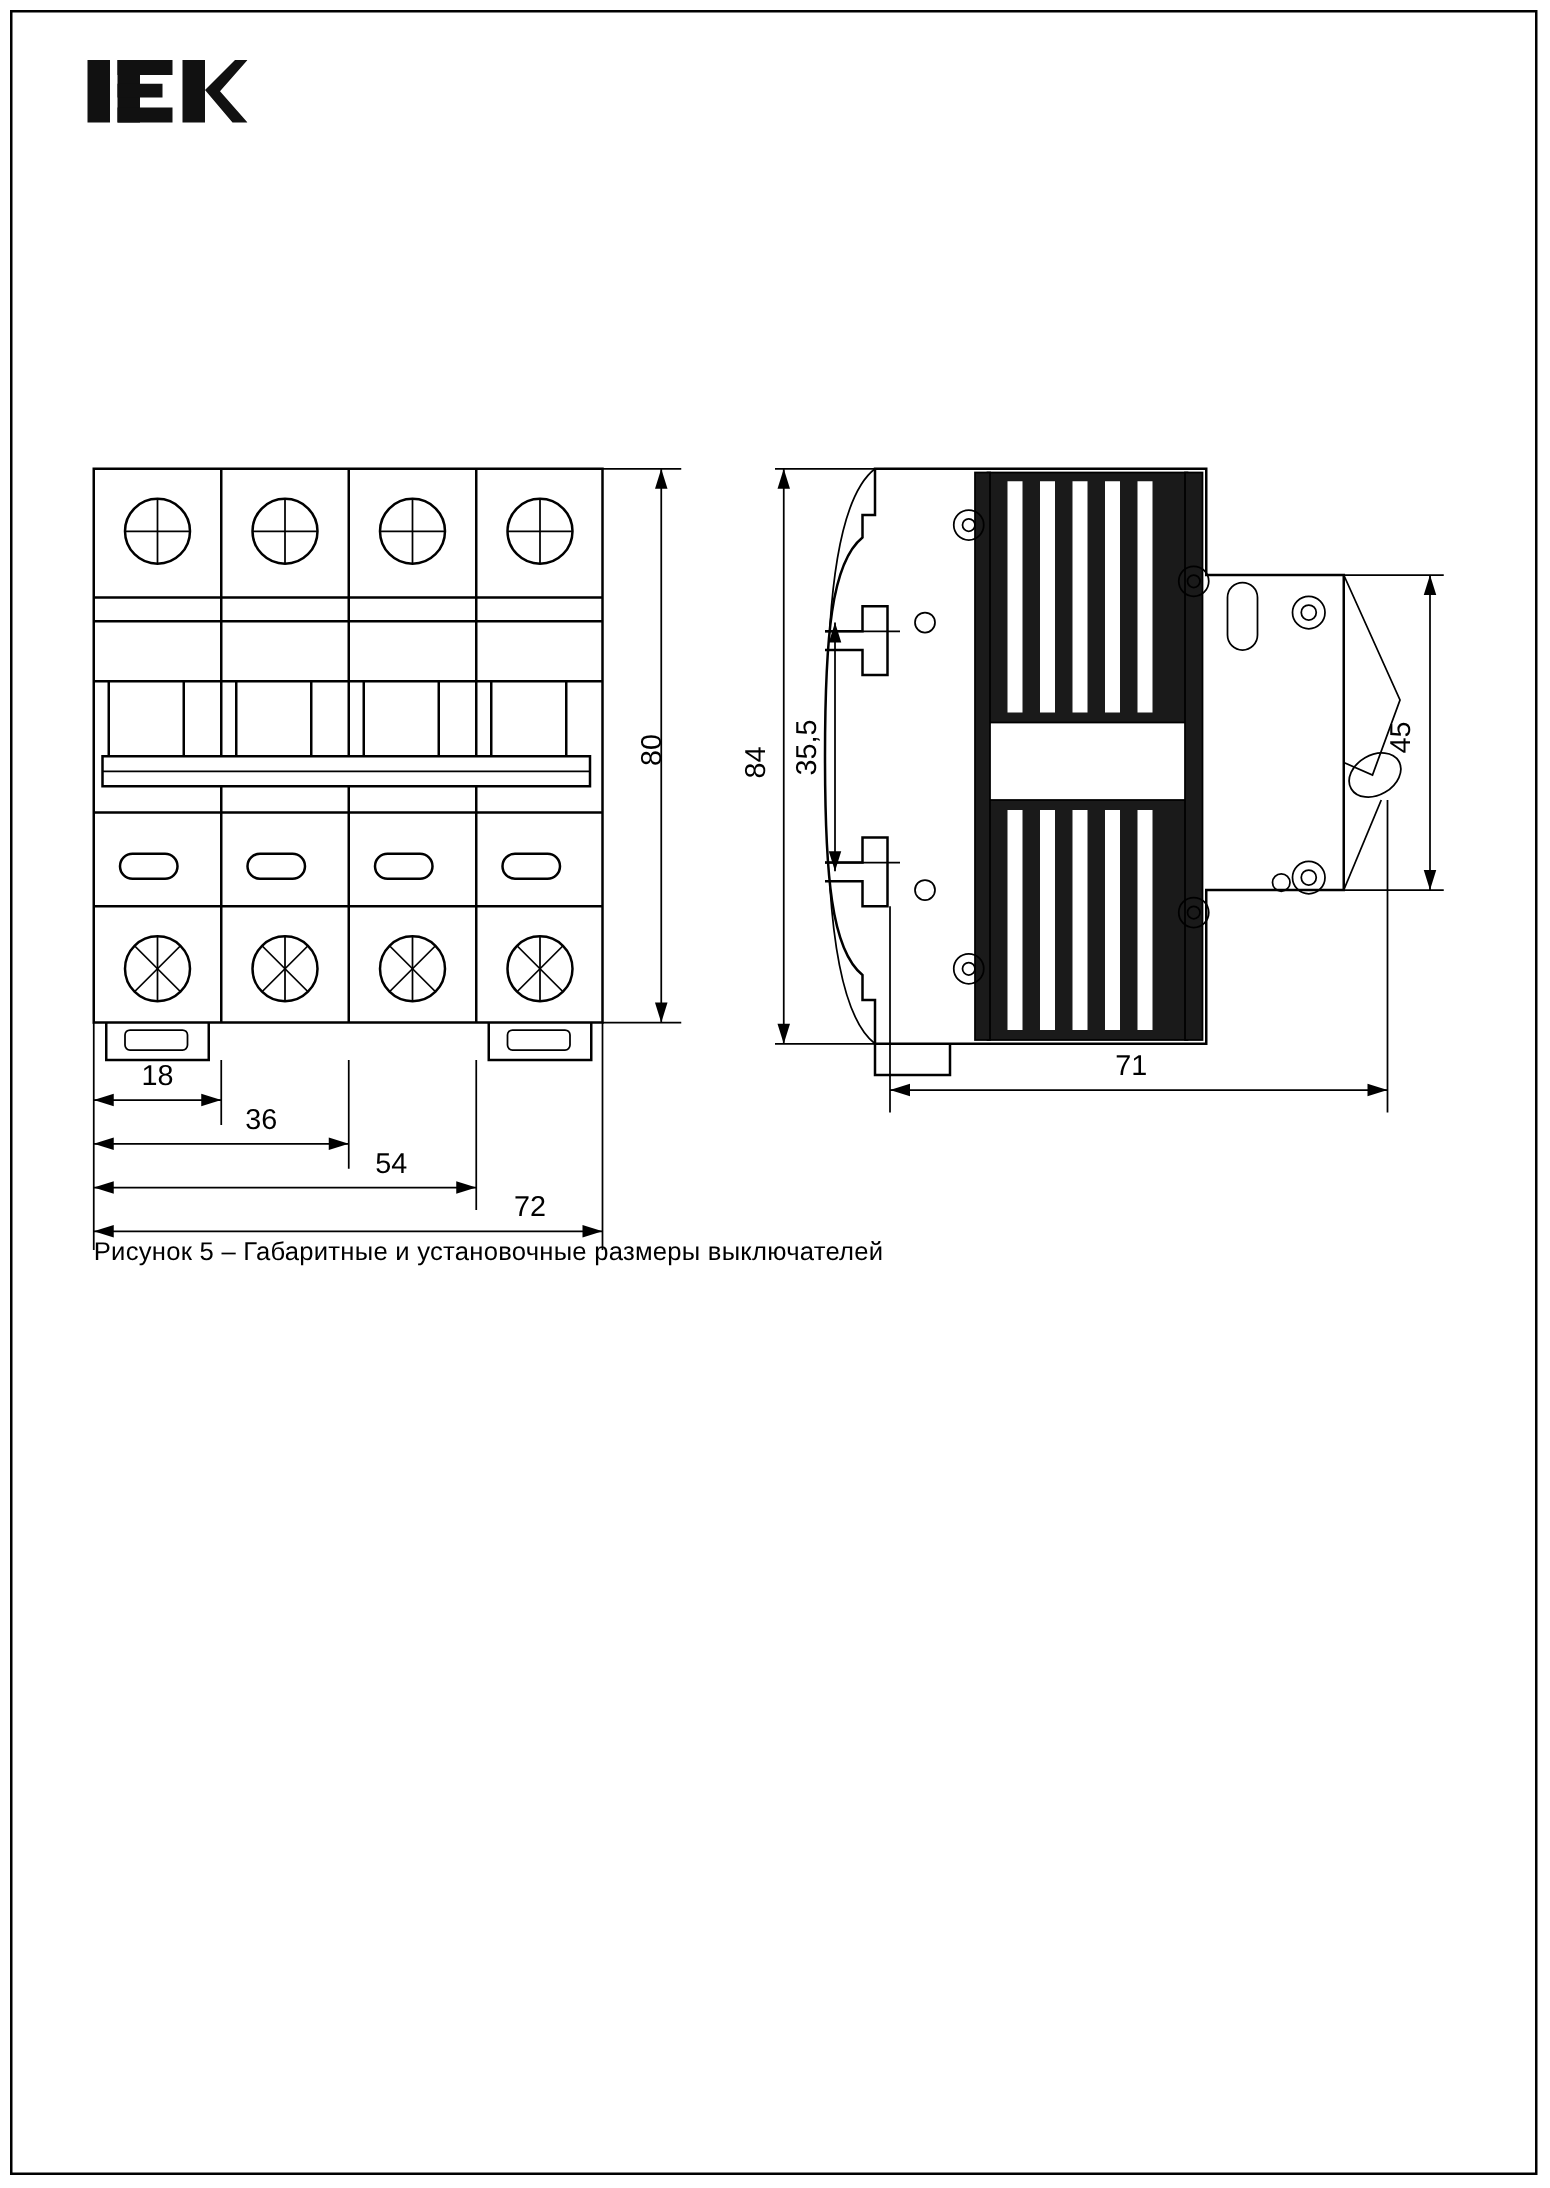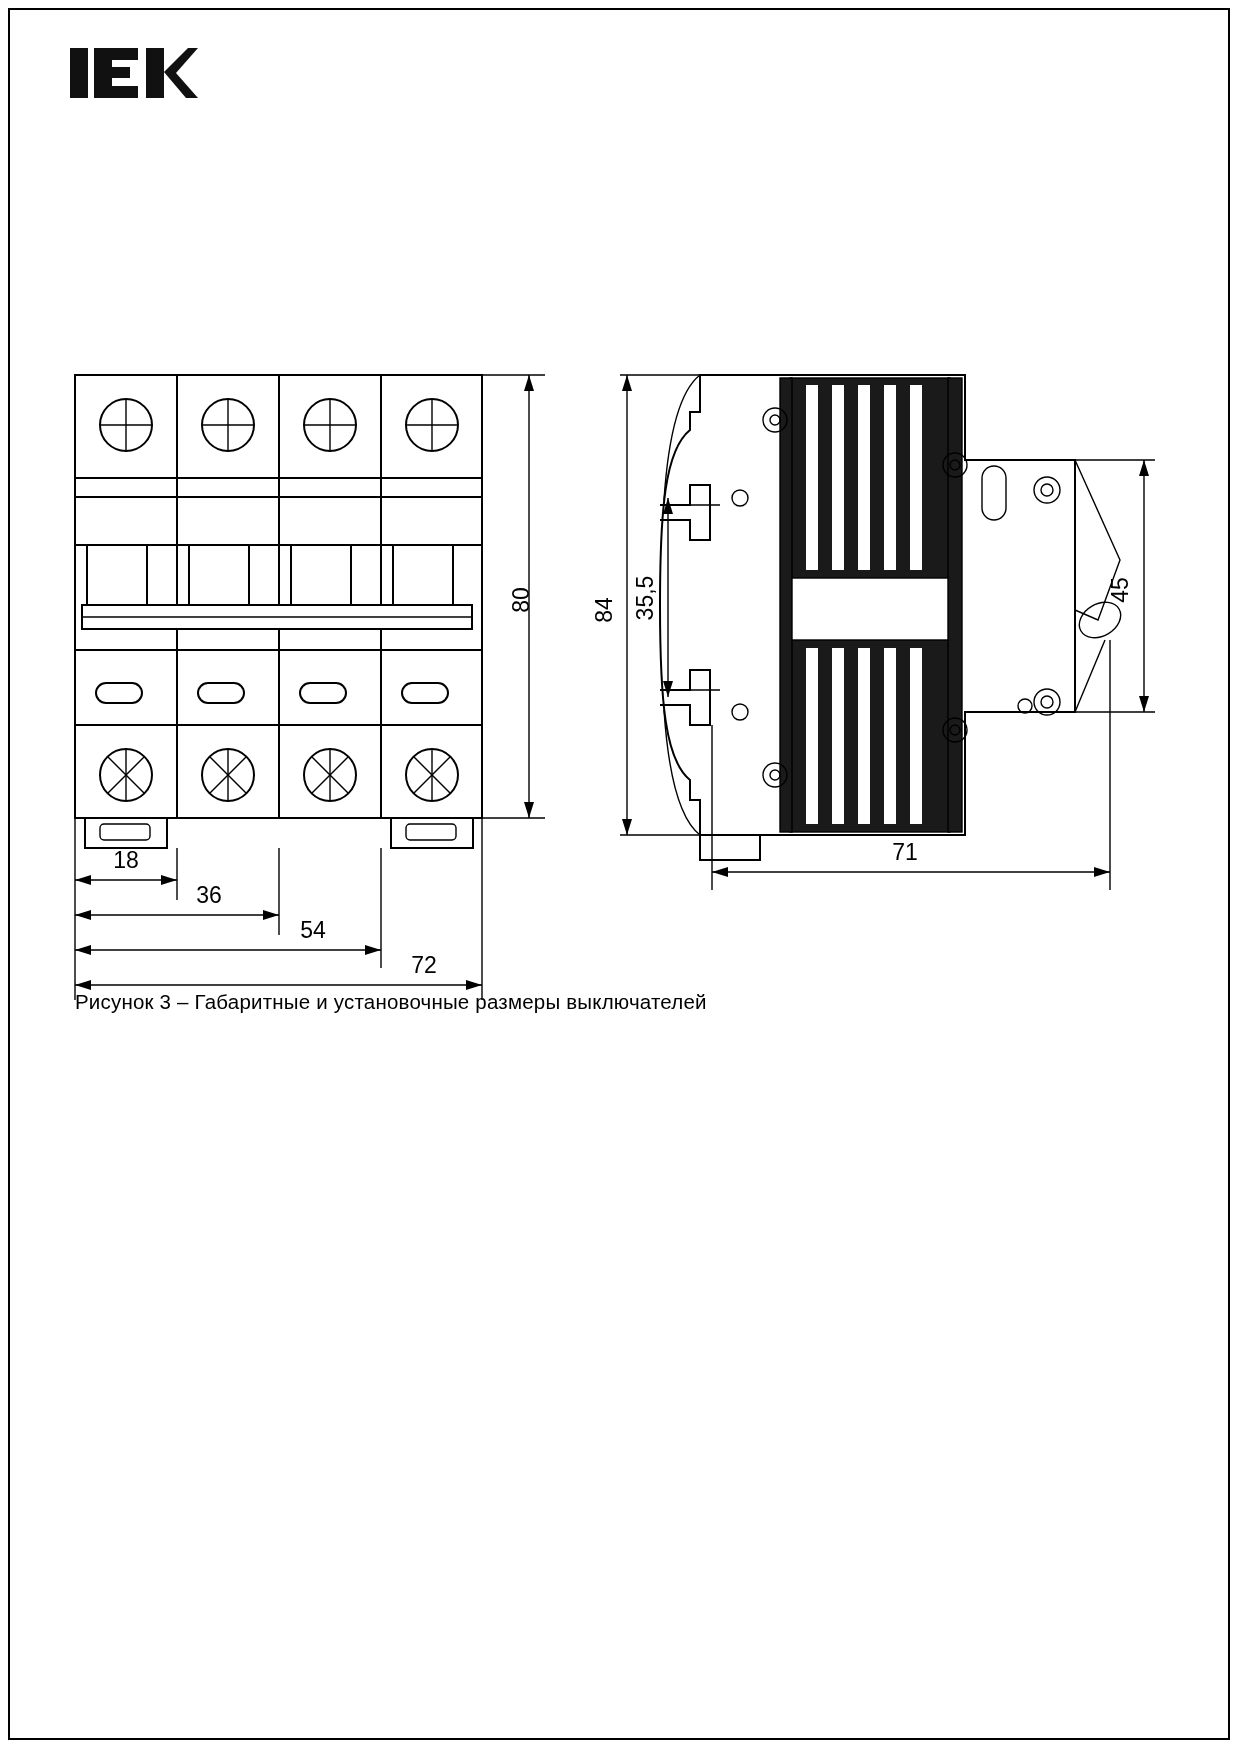--- a/index.html
+++ b/index.html
@@ -290,13 +290,13 @@
     <line x1="1110" y1="640" x2="1110" y2="890" class="ln-dim"></line>
     <line x1="712" y1="872" x2="1110" y2="872" class="ln-dim"></line>
     <polygon points="712,872 728,867 728,877" fill="#000"></polygon>
     <polygon points="1110,872 1094,867 1094,877" fill="#000"></polygon>
     <text class="dimtext" x="905" y="860" text-anchor="middle">71</text>
   </g>
 
 </svg>
 </div>
 
-<div class="caption">Рисунок 3 – Габаритные и установочные размеры выключателей</div>
+<div class="caption">Рисунок 5 – Габаритные и установочные размеры выключателей</div>
 
 </body></html>

